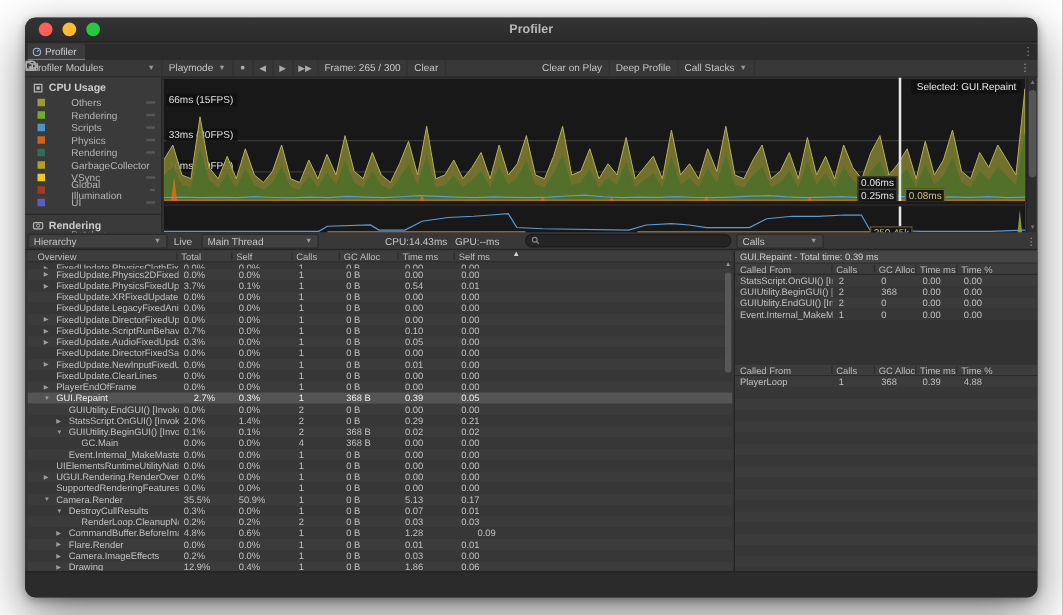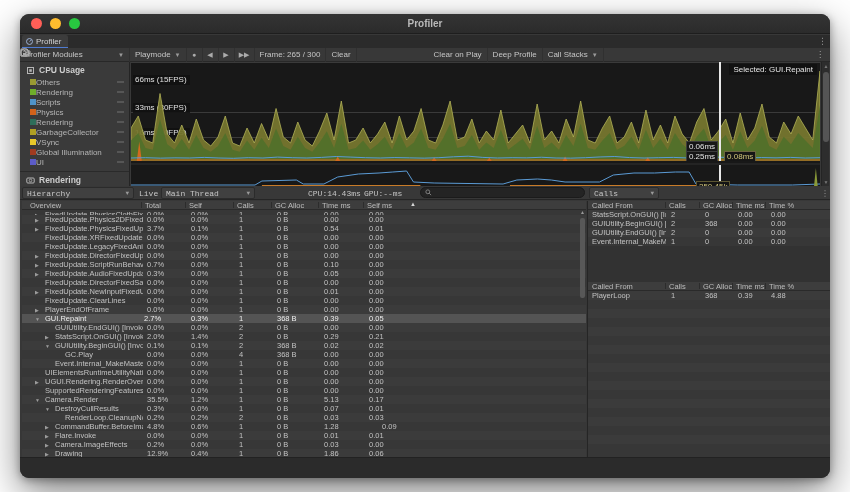--- a/index.html
+++ b/index.html
@@ -23,21 +23,21 @@
     border-bottom:1px solid #282828;display:flex;align-items:center;font-size:8px;color:#c6c6c6;}
   .tbtn,.tdd{height:14px;display:flex;align-items:center;padding:0 5px;border-right:1px solid #303030;white-space:nowrap;}
   .tdd .arr{margin-left:4px;font-size:6px;color:#9a9a9a;}
   .ticon{width:16px;justify-content:center;color:#ababab;font-size:7px;}
   .tspacer{flex:1;}
   .tright{display:flex;align-items:center;gap:2px;padding-right:4px;}
   .tright svg{display:block;}
   
   .modpanel{position:absolute;left:0;top:48px;width:110px;height:124px;background:#3a3a3a;border-right:1px solid #242424;}
   .msec-h{display:flex;align-items:center;gap:4px;padding:3px 0 2px 6px;font-size:8.5px;font-weight:bold;color:#cdcdcd;}
-  .mitem{display:flex;align-items:center;gap:0;padding:0 5px 0 10px;height:10px;font-size:8px;color:#b5b5b5;}
+  .mitem{display:flex;align-items:center;gap:21px;padding:0 5px 0 10px;height:10px;font-size:8px;color:#b5b5b5;}
   .sw{width:6px;height:6px;flex:none;}
   .mitem .dash{margin-left:auto;width:7px;height:2px;background:#565656;}
   .rend-h{border-top:1px solid #2a2a2a;margin-top:4px;padding-top:3px;}
   .charts{position:absolute;left:111px;top:48px;width:689px;height:124px;background:#181818;}
   .cpuchart{position:absolute;left:0;top:0;width:689px;height:99px;overflow:hidden;}
   .rchart{position:absolute;left:0;top:101px;width:689px;height:23px;overflow:hidden;border-top:2px solid #242424;}
   .gline{position:absolute;left:0;width:100%;height:1px;background:#3a3a3a;}
   .glabel{position:absolute;left:2px;background:rgba(16,16,16,.85);color:#e0e0e0;font-size:8px;padding:0 3px 1px 2px;}
   .marker{position:absolute;top:0;bottom:0;width:2px;background:#e8e8e8;}
   .mlabel{position:absolute;background:#161616;border:1px solid #3c3c3c;color:#e4e4e4;font-size:8px;
@@ -45,21 +45,21 @@
   .mlabel.khaki{color:#cfc47a;border-color:#6b6540;}
   .sel-label{position:absolute;right:3px;top:2px;background:#111;color:#e6e6e6;font-size:8px;padding:1px 4px;}
   .clipped{position:absolute;left:82%;top:16px;height:7px;overflow:hidden;background:#141414;border:1px solid #5c5632;
     color:#cfc47a;font-size:8px;padding:0 2px;}
   .vscroll{position:absolute;left:801px;top:48px;width:8px;height:124px;background:#2d2d2d;border-left:1px solid #242424;}
   .vscroll .thumb{position:absolute;left:1px;width:6px;border-radius:3px;background:#555;}
   .sarr{position:absolute;left:0;width:8px;text-align:center;color:#777;font-size:5px;line-height:6px;}
   
   .hierbar{position:absolute;left:0;top:172px;width:100%;height:14px;background:#383838;
     border-bottom:1px solid #252525;font-size:8px;color:#c6c6c6;}
-  .hb{position:absolute;top:0;height:14px;display:flex;align-items:center;font-family:Liberation Mono, monospace;}
+  .hb{position:absolute;top:0;height:14px;display:flex;align-items:center;}
   .hdd{justify-content:space-between;padding:0 4px;background:#404040;border:1px solid #2b2b2b;border-radius:2px;height:12px;top:1px;}
   .hdd .arr{font-size:6px;color:#9a9a9a;margin-left:4px;}
   .searchbox{background:#242424;border:1px solid #1b1b1b;border-radius:6px;height:11px;top:1px;padding:0 4px;gap:3px;}
   
   .content{position:absolute;left:0;top:187px;width:100%;height:256px;background:#373737;}
   .lpane{position:absolute;left:2px;top:0;width:564px;height:256px;overflow:hidden;}
   .rpane{position:absolute;left:567px;top:0;width:243px;height:256px;border-left:1px solid #252525;}
   .thead{position:relative;height:9px;background:#3d3d3d;border-bottom:1px solid #2a2a2a;font-size:7.5px;color:#bcbcbc;}
   .thead span{position:absolute;top:0;}
   .hsep{position:absolute;top:1px;bottom:1px;width:1px;background:#2c2c2c;}
@@ -438,21 +438,21 @@
             <span style="left:217px">1</span>
             <span style="left:255px">0 B</span>
             <span style="left:302px">0.00</span>
             <span style="left:347px">0.00</span>
           </div>
           <div class="trow odd sel">
             <span class="ar" style="left:13px">▼</span>
             <span style="left:23px">
               <span class="nmclip" style="width:98px">GUI.Repaint</span>
             </span>
-            <span style="left:122px">2.7%</span>
+            <span style="left:133px">2.7%</span>
             <span style="left:169px">0.3%</span>
             <span style="left:217px">1</span>
             <span style="left:255px">368 B</span>
             <span style="left:302px">0.39</span>
             <span style="left:347px">0.05</span>
           </div>
           <div class="trow even">
             <span style="left:33px">
               <span class="nmclip" style="width:88px">GUIUtility.EndGUI() [Invoke</span>
             </span>
@@ -482,21 +482,21 @@
             </span>
             <span style="left:125px">0.1%</span>
             <span style="left:169px">0.1%</span>
             <span style="left:217px">2</span>
             <span style="left:255px">368 B</span>
             <span style="left:302px">0.02</span>
             <span style="left:347px">0.02</span>
           </div>
           <div class="trow odd">
             <span style="left:43px">
-              <span class="nmclip" style="width:78px">GC.Play</span>
+              <span class="nmclip" style="width:78px">GC.Main</span>
             </span>
             <span style="left:125px">0.0%</span>
             <span style="left:169px">0.0%</span>
             <span style="left:217px">4</span>
             <span style="left:255px">368 B</span>
             <span style="left:302px">0.00</span>
             <span style="left:347px">0.00</span>
           </div>
           <div class="trow even">
             <span style="left:33px">
@@ -542,21 +542,21 @@
             <span style="left:255px">0 B</span>
             <span style="left:302px">0.00</span>
             <span style="left:347px">0.00</span>
           </div>
           <div class="trow even">
             <span class="ar" style="left:13px">▼</span>
             <span style="left:23px">
               <span class="nmclip" style="width:98px">Camera.Render</span>
             </span>
             <span style="left:125px">35.5%</span>
-            <span style="left:169px">1.2%</span>
+            <span style="left:169px">50.9%</span>
             <span style="left:217px">1</span>
             <span style="left:255px">0 B</span>
             <span style="left:302px">5.13</span>
             <span style="left:347px">0.17</span>
           </div>
           <div class="trow odd">
             <span class="ar" style="left:23px">▼</span>
             <span style="left:33px">
               <span class="nmclip" style="width:88px">DestroyCullResults</span>
             </span>
@@ -586,21 +586,21 @@
             <span style="left:125px">4.8%</span>
             <span style="left:169px">0.6%</span>
             <span style="left:217px">1</span>
             <span style="left:255px">0 B</span>
             <span style="left:302px">1.28</span>
             <span style="left:360px">0.09</span>
           </div>
           <div class="trow even">
             <span class="ar" style="left:23px">▶</span>
             <span style="left:33px">
-              <span class="nmclip" style="width:88px">Flare.Invoke</span>
+              <span class="nmclip" style="width:88px">Flare.Render</span>
             </span>
             <span style="left:125px">0.0%</span>
             <span style="left:169px">0.0%</span>
             <span style="left:217px">1</span>
             <span style="left:255px">0 B</span>
             <span style="left:302px">0.01</span>
             <span style="left:347px">0.01</span>
           </div>
           <div class="trow odd">
             <span class="ar" style="left:23px">▶</span>
@@ -626,20 +626,21 @@
             <span style="left:302px">1.86</span>
             <span style="left:347px">0.06</span>
           </div>
         </div>
       <div class="lscroll">
         <div style="position:absolute;top:-1px;left:0;width:7px;text-align:center;font-size:5px;color:#999">▲</div>
         <div class="th"></div>
       </div>
     </div>
     <div class="rpane">
+      <div class="summary">GUI.Repaint - Total time: 0.39 ms</div>
       <div class="thead" id="rhead1">
           <span style="left: 4px;">Called From</span>
           <span style="left: 81px;">Calls</span>
           <div class="hsep" style="left: 77px;"></div>
           <span style="left: 115px;">GC Alloc</span>
           <div class="hsep" style="left: 111px;"></div>
           <span style="left: 148px;">Time ms</span>
           <div class="hsep" style="left: 144px;"></div>
           <span style="left: 181px;">Time %</span>
           <div class="hsep" style="left: 177px;"></div>

